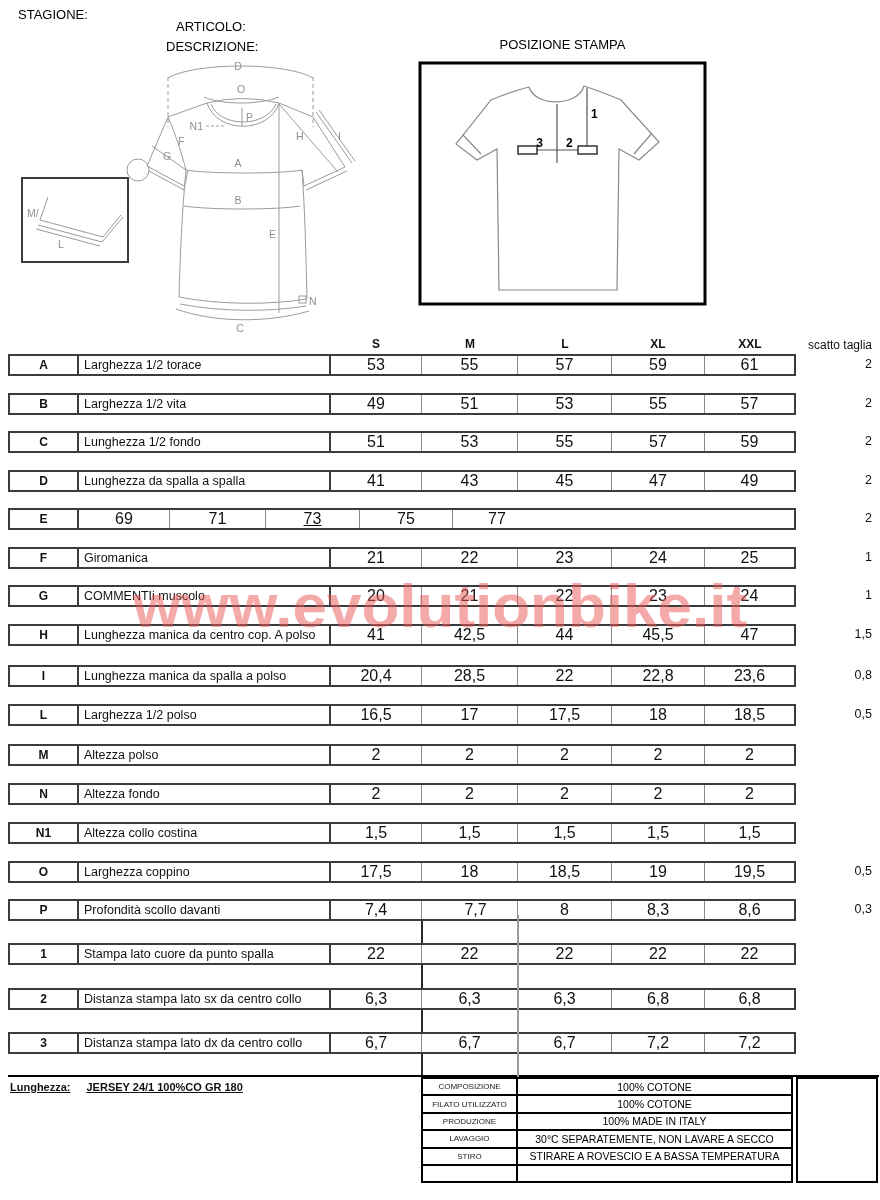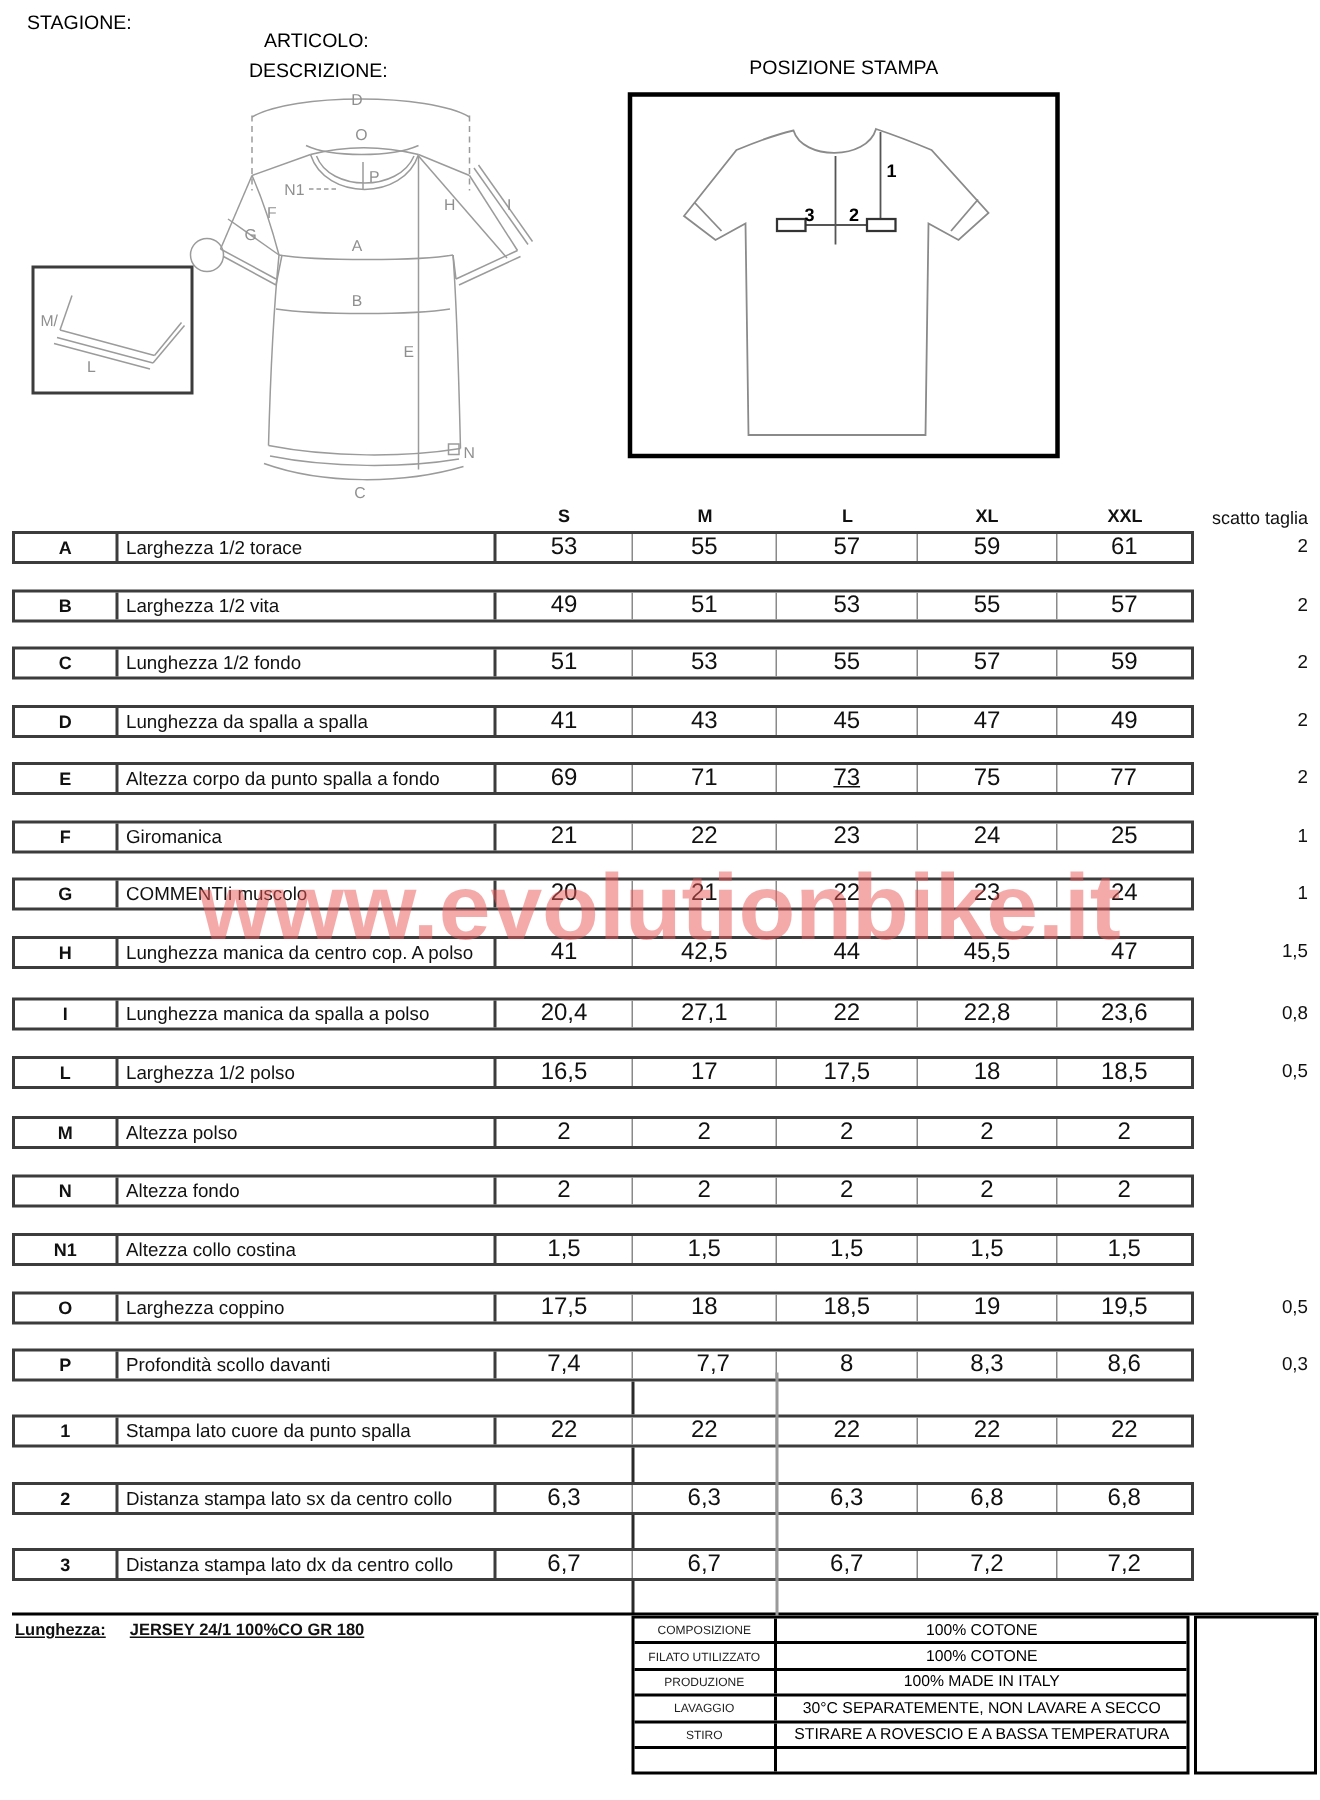--- a/index.html
+++ b/index.html
@@ -198,21 +198,20 @@
         <div class="c-desc">Lunghezza da spalla a spalla</div>
         <div class="c-val first" style="width: 92px;">41</div>
         <div class="c-val" style="width: 96px; text-align: right;">43</div>
         <div class="c-val" style="width: 94px;">45</div>
         <div class="c-val" style="width: 93px;">47</div>
         <div class="c-val" style="width: 90px;">49</div>
       </div>
       <div class="scatto-val" style="top: 473px;">2</div>
       <div class="srow" style="top: 508px;">
         <div class="c-code">E</div>
-        <div class="c-desc">Altezza corpo da punto spalla a fondo</div>
         <div class="c-val first" style="width: 92px;">69</div>
         <div class="c-val" style="width: 96px;">71</div>
         <div class="c-val" style="width: 94px; text-decoration: underline;">73</div>
         <div class="c-val" style="width: 93px;">75</div>
         <div class="c-val" style="width: 89px;">77</div>
       </div>
       <div class="scatto-val" style="top: 511px;">2</div>
       <div class="srow" style="top: 547px;">
         <div class="c-code">F</div>
         <div class="c-desc">Giromanica</div>
@@ -240,21 +239,21 @@
         <div class="c-val" style="width: 96px;">42,5</div>
         <div class="c-val" style="width: 94px;">44</div>
         <div class="c-val" style="width: 93px;">45,5</div>
         <div class="c-val" style="width: 90px;">47</div>
       </div>
       <div class="scatto-val" style="top: 627px;">1,5</div>
       <div class="srow" style="top: 665px;">
         <div class="c-code">I</div>
         <div class="c-desc">Lunghezza manica da spalla a polso</div>
         <div class="c-val first" style="width: 92px;">20,4</div>
-        <div class="c-val" style="width: 96px;">27,1</div>
+        <div class="c-val" style="width: 96px;">28,5</div>
         <div class="c-val" style="width: 94px;">22</div>
         <div class="c-val" style="width: 93px;">22,8</div>
         <div class="c-val" style="width: 90px;">23,6</div>
       </div>
       <div class="scatto-val" style="top: 668px;">0,8</div>
       <div class="srow" style="top: 704px;">
         <div class="c-code">L</div>
         <div class="c-desc">Larghezza 1/2 polso</div>
         <div class="c-val first" style="width: 92px;">16,5</div>
         <div class="c-val" style="width: 96px;">17</div>

